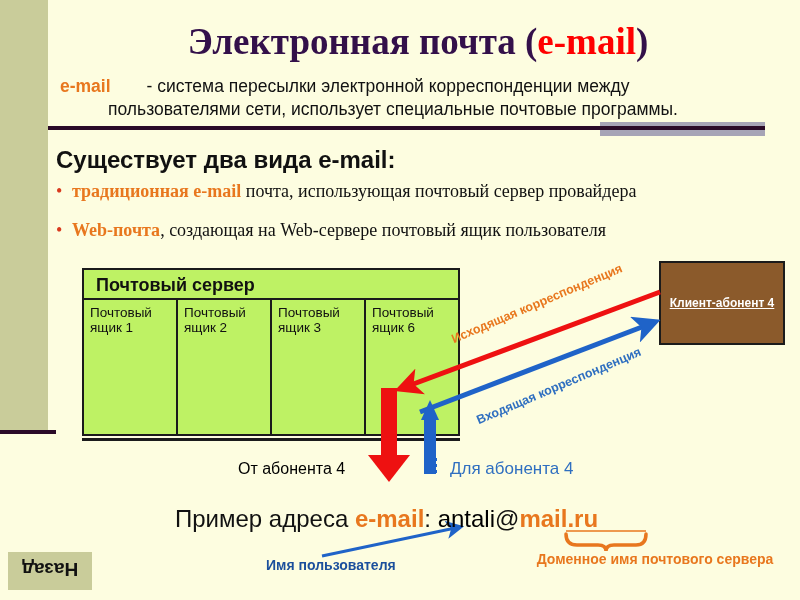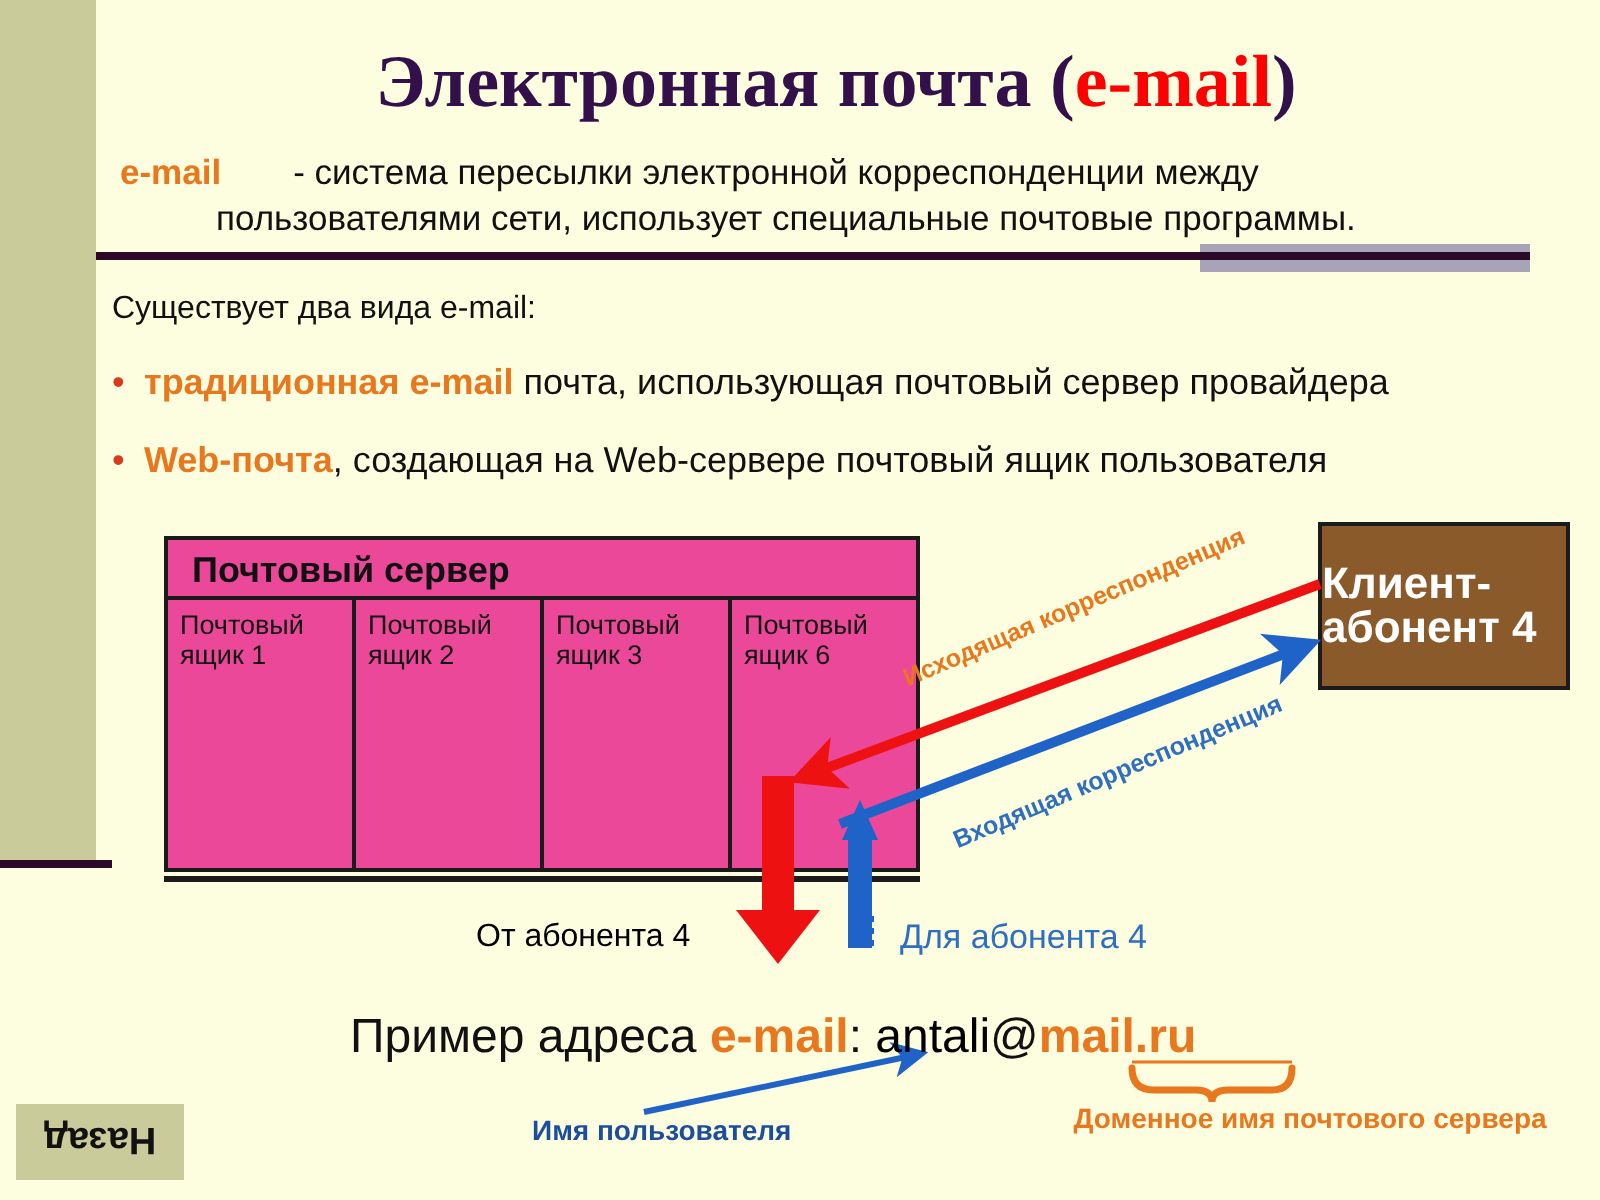--- a/index.html
+++ b/index.html
@@ -112,30 +112,32 @@
     font-size: 17.5px;
     color: #111111;
     white-space: nowrap;
   }
 
   
   .intro {
     position: absolute;
     left: 56px;
     top: 146px;
-    font-size: 16px;
-    color: #111111;
-    white-space: nowrap;
+    font-size: 24px;
+    color: #111111;
+    white-space: nowrap;
+    font-weight: bold;
   }
   .bullet-row {
     position: absolute;
     left: 56px;
     font-size: 18px;
     color: #111111;
     white-space: nowrap;
+    font-family: Liberation Serif, serif;
   }
   .bullet-row.b1 { top: 181px; }
   .bullet-row.b2 { top: 220px; }
   .bullet-dot {
     display: inline-block;
     color: #d93a1e;
     font-size: 18px;
     width: 16px;
   }
   .bullet-hl {
@@ -143,21 +145,21 @@
     font-weight: bold;
   }
 
   
   .server {
     position: absolute;
     left: 82px;
     top: 268px;
     width: 378px;
     height: 168px;
-    background: #ec4899;
+    background: #bef264;
     border: 2px solid #1b1b1b;
     box-sizing: border-box;
   }
   .server-title {
     position: absolute;
     left: 0;
     top: 0;
     width: 100%;
     height: 30px;
     line-height: 30px;
@@ -203,23 +205,24 @@
     width: 126px;
     height: 84px;
     background: #8b5a2b;
     border: 2px solid #1b1b1b;
     box-sizing: border-box;
     display: flex;
     align-items: center;
     justify-content: center;
     text-align: left;
     color: #ffffff;
-    font-size: 22px;
+    font-size: 12px;
     font-weight: bold;
     line-height: 22px;
+    text-decoration: underline;
   }
 
   
   .overlay {
     position: absolute;
     left: 0;
     top: 0;
     width: 800px;
     height: 600px;
     pointer-events: none;

